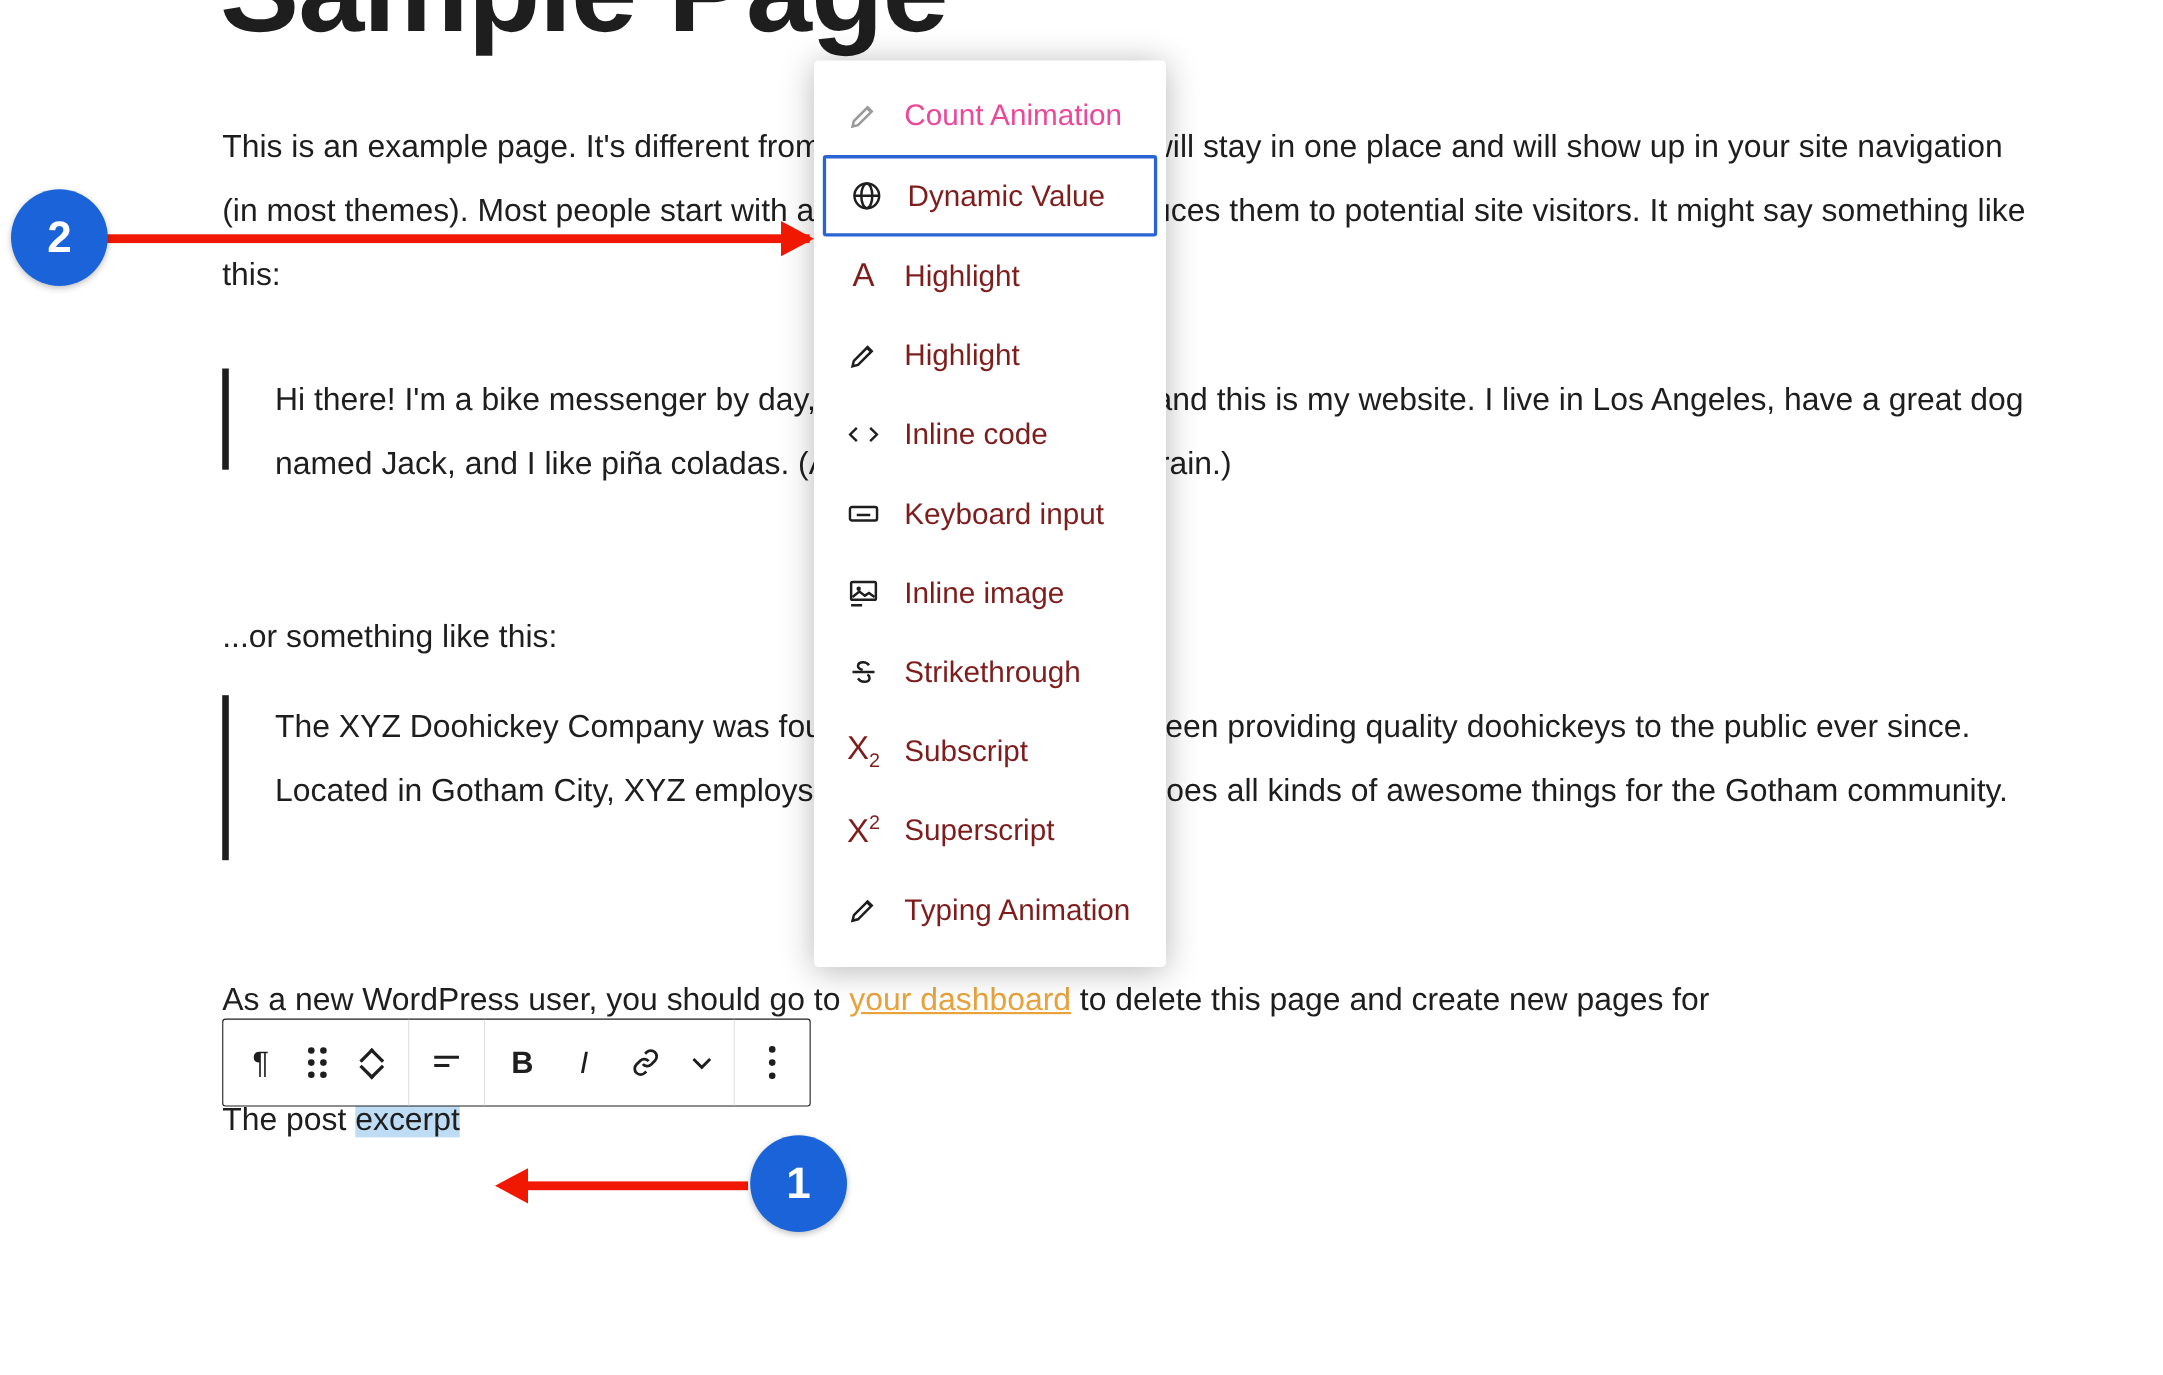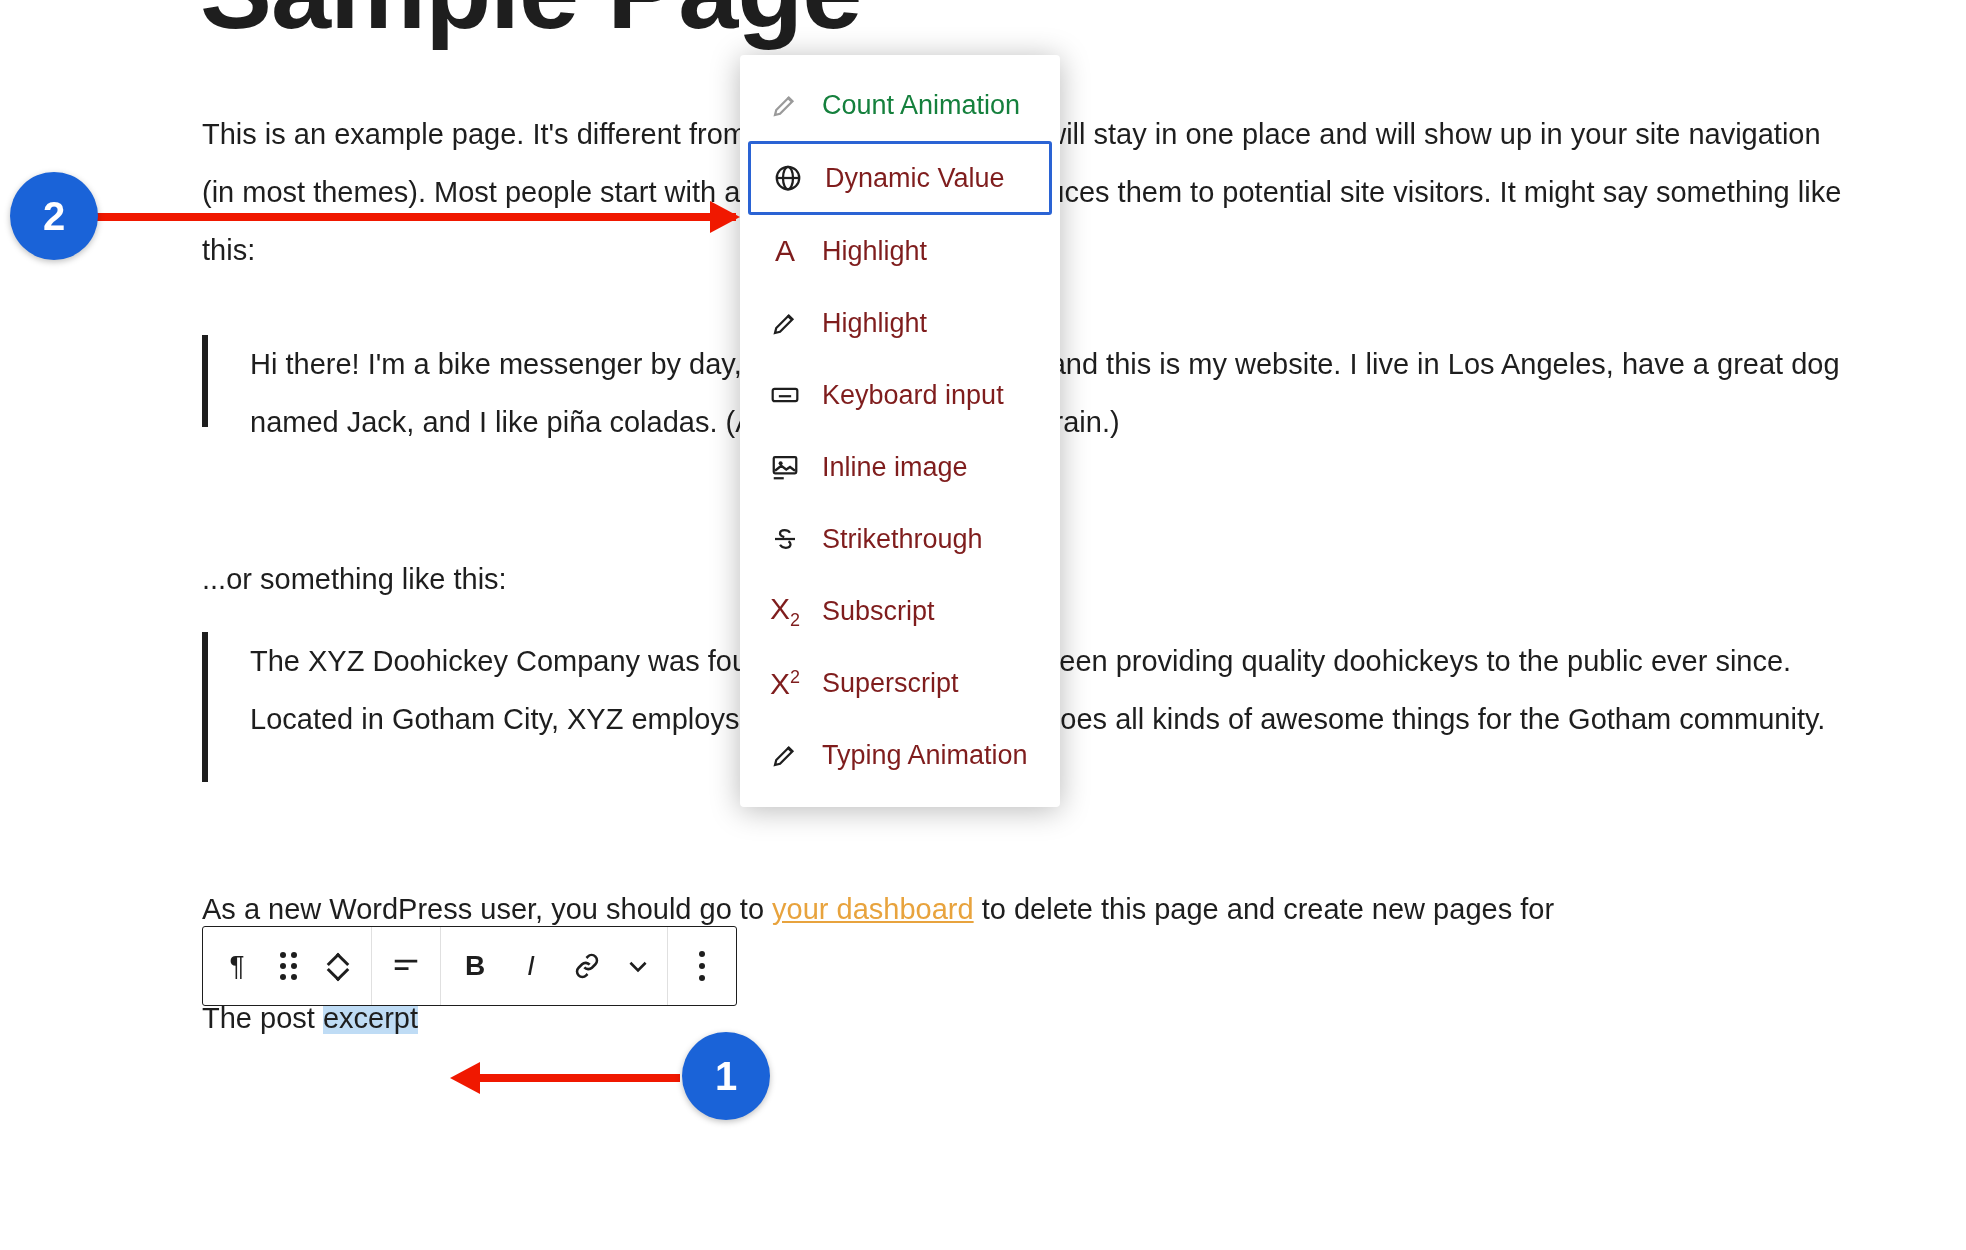--- a/index.html
+++ b/index.html
@@ -207,21 +207,21 @@
     display: flex;
     align-items: center;
     height: 72px;
     padding: 0 22px;
     box-sizing: border-box;
     font-size: 27px;
     color: #7f1d1d;
     cursor: pointer;
   }
   .menu-item.disabled {
-    color: #15803d;
+    color: #ec4899;
     cursor: default;
   }
   .menu-item.selected {
     border: 3px solid #2a63d4;
     border-radius: 3px;
     margin: 0 8px;
     padding: 0 14px;
     height: 74px;
   }
   .mi-icon {
@@ -404,20 +404,29 @@
     <div class="menu-item">
       <span class="mi-icon">
         <svg width="30" height="30" viewBox="0 0 24 24" fill="none" stroke="#1e1e1e" stroke-width="1.8">
             <path d="M4 20l4-1 10-10-3-3L5 16z"></path>
             <path d="M14 6l3 3"></path>
           </svg>
       </span>
       <span class="mi-label">Highlight</span>
     </div>
 
+    <div class="menu-item">
+      <span class="mi-icon">
+        <svg width="34" height="30" viewBox="0 0 28 24" fill="none" stroke="#1e1e1e" stroke-width="1.8">
+            <path d="M9 7l-5 5 5 5"></path>
+            <path d="M19 7l5 5-5 5"></path>
+          </svg>
+      </span>
+      <span class="mi-label">Inline code</span>
+    </div>
 
     <div class="menu-item">
       <span class="mi-icon">
         <svg width="32" height="30" viewBox="0 0 26 24" fill="none" stroke="#1e1e1e" stroke-width="1.8">
             <rect x="3" y="7" width="20" height="10" rx="1.5"></rect>
             <path d="M8 13h10"></path>
           </svg>
       </span>
       <span class="mi-label">Keyboard input</span>
     </div>

